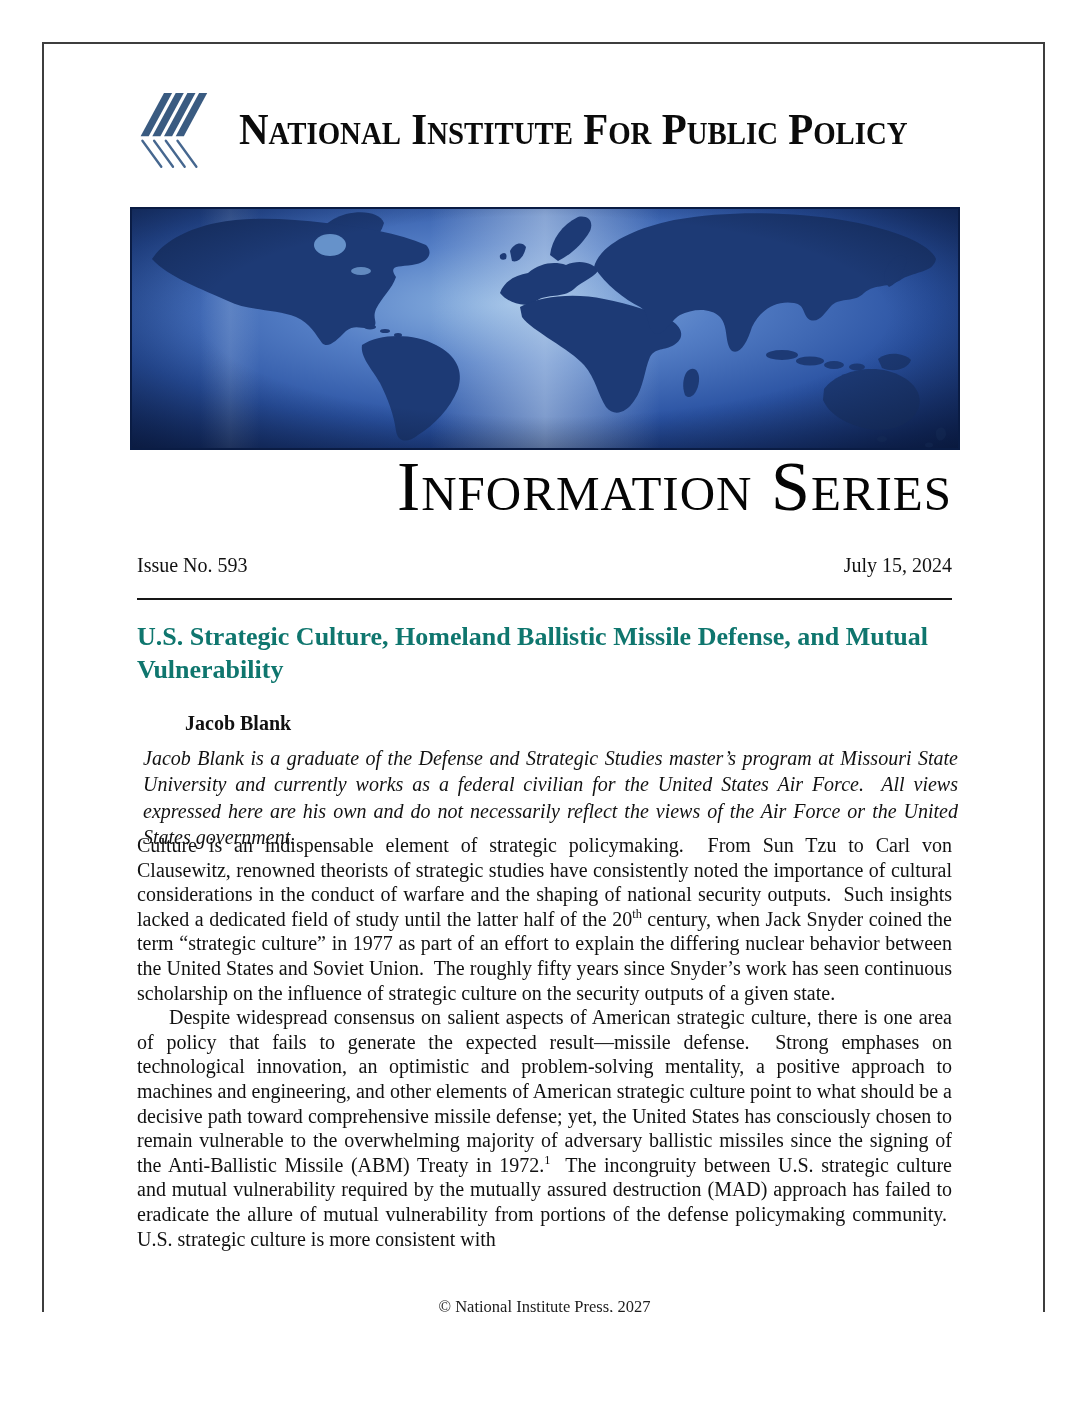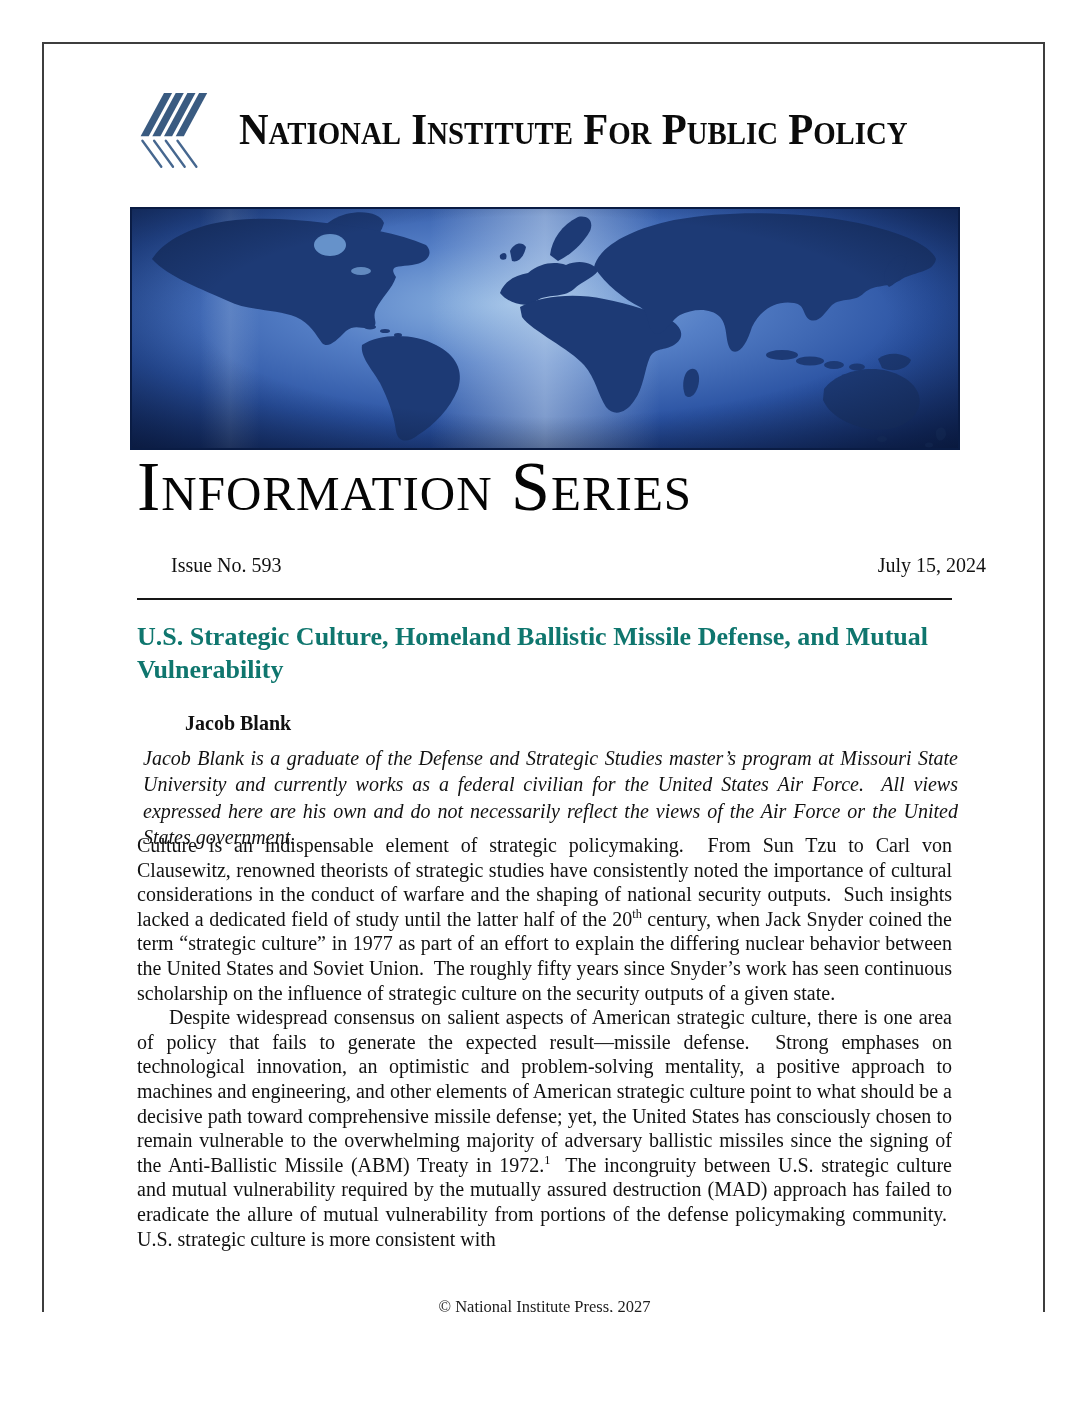--- a/index.html
+++ b/index.html
@@ -31,30 +31,29 @@
     color:#0b0b0b;
     transform:scaleX(0.93);
     transform-origin:left center;
   }
   
   .map-banner{position:absolute;left:130px;top:207px;width:830px;height:243px;}
   .map-banner svg{display:block;width:100%;height:100%;}
   
   .masthead{
     position:absolute;left:137px;top:452px;width:815px;
-    margin:0;text-align:left;
+    margin:0;text-align:right;
     font-size:70px;font-weight:400;line-height:1;
     font-variant:small-caps;letter-spacing:1px;
     color:#050505;
   }
   .issue-row{
     position:absolute;left:137px;top:554px;width:815px;
     display:flex;justify-content:space-between;
     font-size:20px;
-    margin-left:34px;
   }
   .rule{
     position:absolute;left:137px;top:598px;width:815px;
     border:none;border-top:2px solid #161616;margin:0;
   }
   
   .article-title{
     position:absolute;left:137px;top:620px;width:815px;
     margin:0;font-size:26px;font-weight:700;line-height:1.28;
     color:#0f766e;

